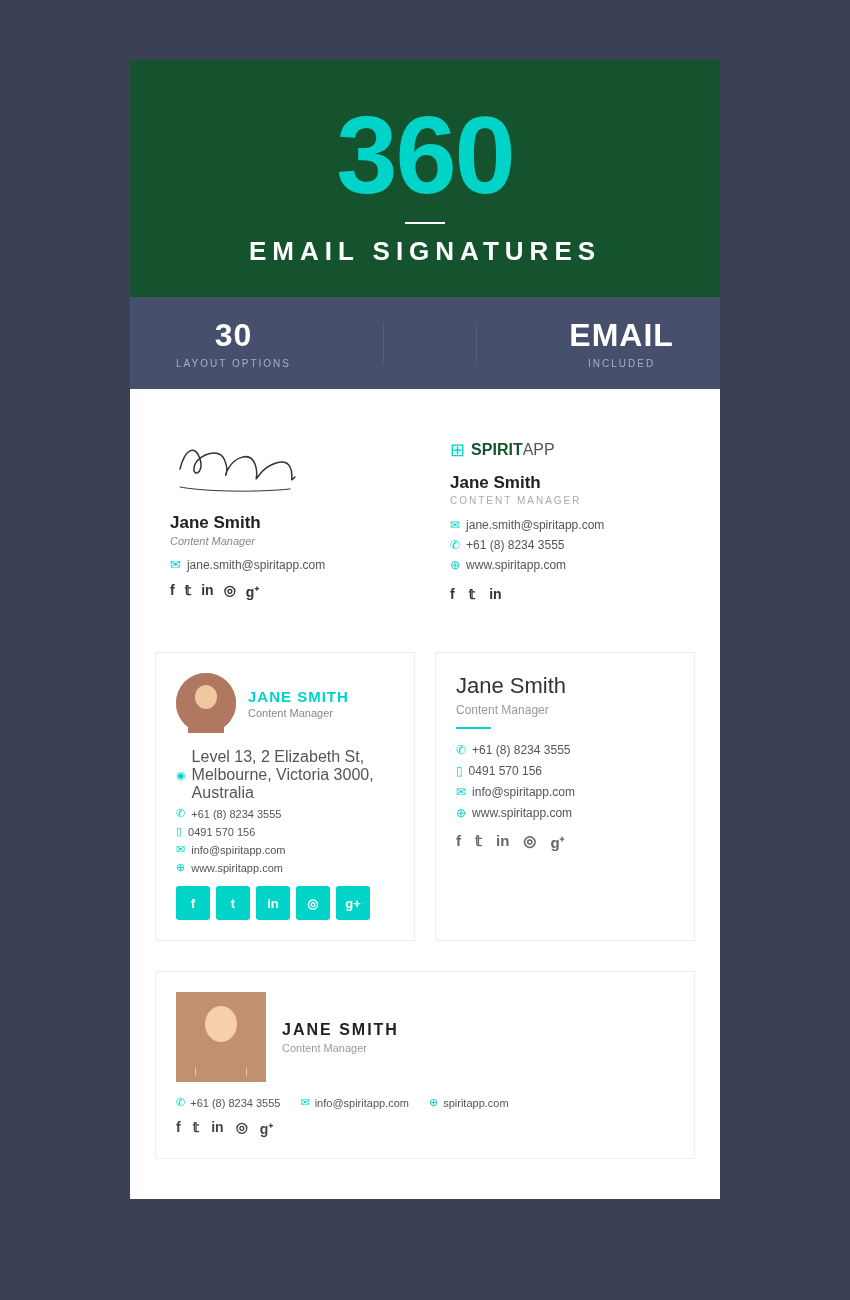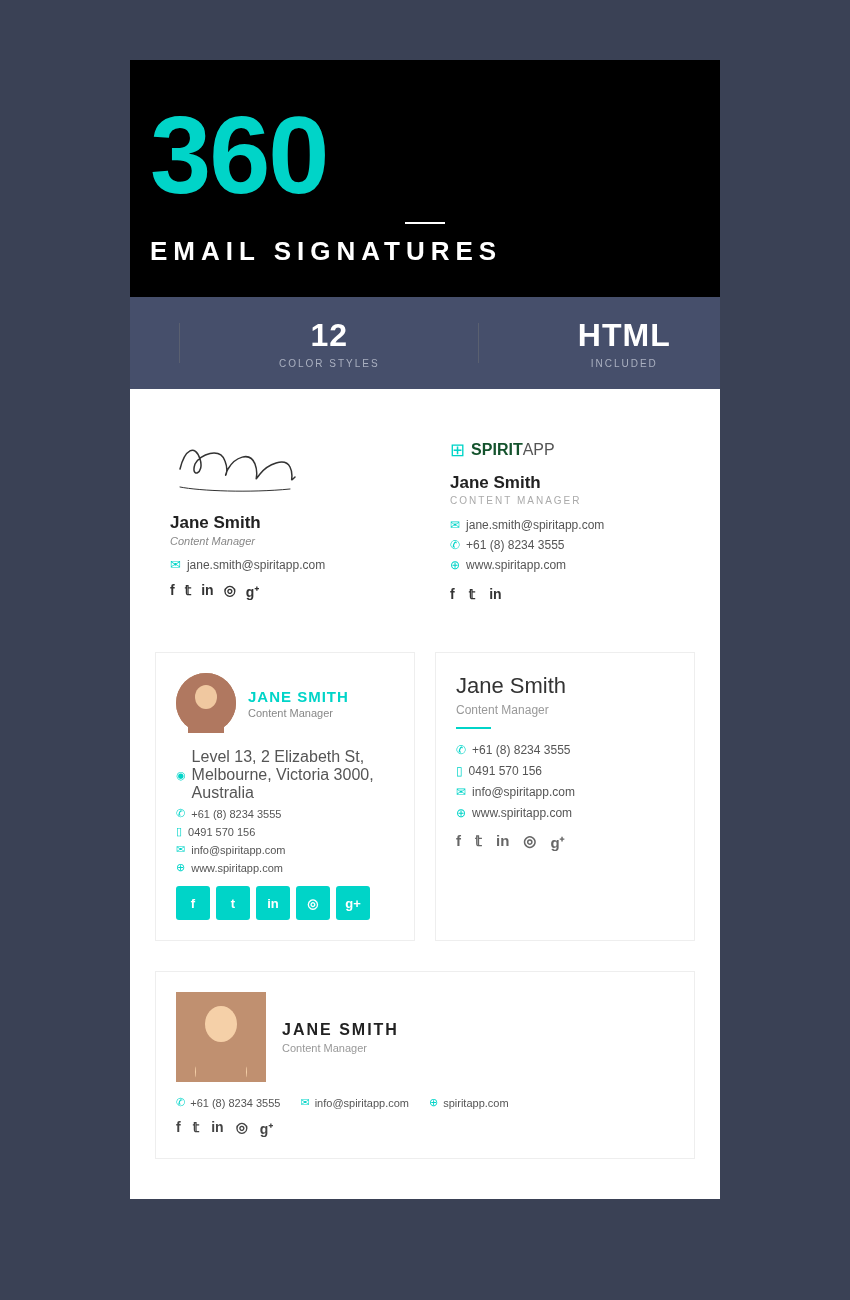--- a/index.html
+++ b/index.html
@@ -12,22 +12,22 @@
       justify-content: center;
       align-items: flex-start;
       padding: 60px 0;
     }
     .card {
       width: 590px;
       background: #3a4155;
     }
     
     .hero {
-      background: #000000;
-      text-align: left;
+      background: #14532d;
+      text-align: center;
       padding: 40px 20px 30px;
     }
     .hero-number {
       font-size: 110px;
       font-weight: 900;
       color: #00d4c8;
       line-height: 1;
       letter-spacing: -2px;
     }
     .hero-divider {
@@ -336,28 +336,28 @@
 
 <div class="card">
 
   <div class="hero">
     <div class="hero-number">360</div>
     <div class="hero-divider"></div>
     <div class="hero-title">EMAIL SIGNATURES</div>
   </div>
 
   <div class="stats-bar">
+    <div class="stat-item">
+      <div class="stat-number">30</div>
+      <div class="stat-label">LAYOUT OPTIONS</div>
+    </div>
+    <div class="stat-divider"></div>
     <div class="stat-divider"></div>
     <div class="stat-item">
-      <div class="stat-number">12</div>
-      <div class="stat-label">COLOR STYLES</div>
-    </div>
-    <div class="stat-divider"></div>
-    <div class="stat-item">
-      <div class="stat-number">HTML</div>
+      <div class="stat-number">EMAIL</div>
       <div class="stat-label">INCLUDED</div>
     </div>
   </div>
 
   <div class="signatures">
 
     <div class="sig-row">
 
       <div class="sig-box-plain sig1-left">
         <div class="handwritten-sig">

